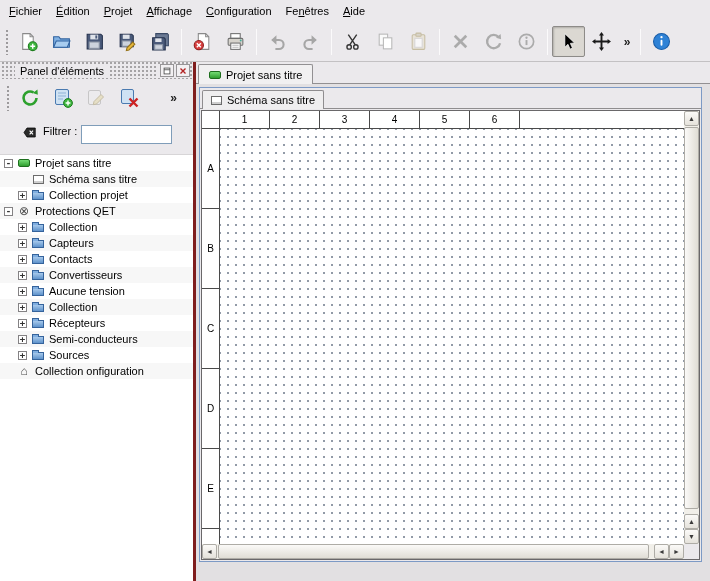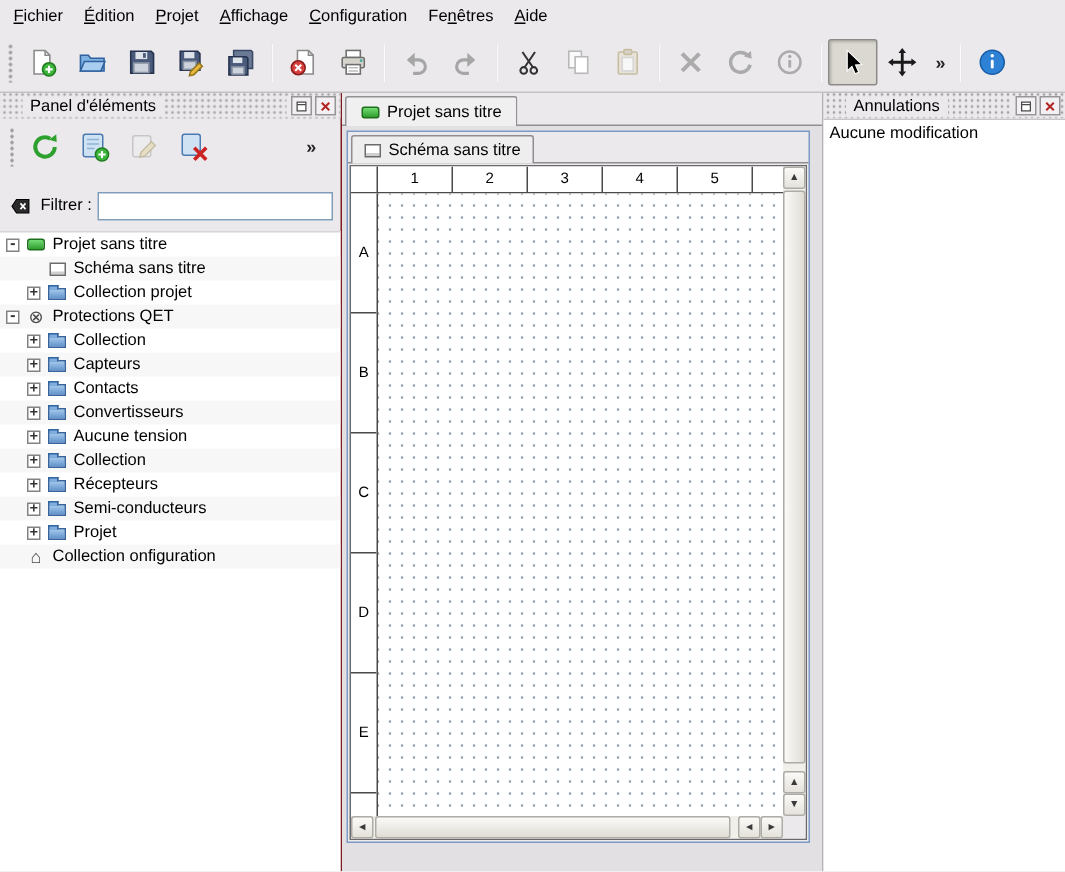--- a/index.html
+++ b/index.html
@@ -17,35 +17,35 @@
   .tool-btn{width:33px;height:31px;display:flex;align-items:center;justify-content:center;border:1px solid transparent;border-radius:2px;flex:0 0 auto}
   .tool-btn .icn{width:21px;height:21px;display:block}
   .tool-btn .icn svg{width:100%;height:100%;display:block}
   .tool-btn.pressed{border-color:#8d8b88;background:#dbd8d2;box-shadow:inset 1px 1px 2px rgba(0,0,0,.2)}
   .tool-btn.chev{width:18px;font-weight:bold;font-size:12px;color:#222}
   .tb-sep{width:1px;height:26px;background:#c0bec0;border-right:1px solid #fbfafb;margin:0 4px;flex:0 0 auto}
 
   
   .main{display:flex;height:519px}
   .dock{display:flex;flex-direction:column;background:var(--chrome,#ebe9ec)}
-  .dock.left{width:228px;border-right:1px solid #7f1d1d}
+  .dock.left{width:196px;border-right:3px solid #7f1d1d}
   .dock.right{width:162px;border-left:1px solid #b3b1b3}
 
   .dock-titlebar{height:17px;flex:0 0 17px;display:flex;align-items:center;padding:0 3px;background-color:var(--chrome,#ebe9ec);background-image:radial-gradient(#a5a3a5 0.9px,transparent 1.1px);background-size:4px 4px;background-position:1px 3px}
   .dock-title-label{background:var(--chrome,#ebe9ec);padding:0 5px;margin-left:12px;white-space:nowrap}
   .dock-buttons{margin-left:auto;display:flex;gap:2px;background:var(--chrome,#ebe9ec);padding-left:3px}
   .dock-btn{width:14px;height:13px;display:flex;align-items:center;justify-content:center;background:#f2f0f2;border:1px solid #979597}
   .dock-btn svg{width:10px;height:10px;display:block}
 
   
   .panel-toolbar{height:38px;flex:0 0 38px;display:flex;align-items:center;padding:2px 3px}
   .panel-toolbar .tool-btn{width:33px;height:32px}
   .panel-toolbar .tool-btn .icn{width:22px;height:22px}
   .panel-toolbar .chev{margin-left:auto}
-  .filter-row{height:24px;flex:0 0 24px;display:flex;align-items:center;gap:4px;padding:0 5px;margin-top:8px}
+  .filter-row{height:24px;flex:0 0 24px;display:flex;gap:4px;padding:0 21px;margin-top:8px}
   .filter-icon{width:18px;height:15px;flex:0 0 18px}
   .filter-icon svg{width:100%;height:100%;display:block}
   .filter-input{flex:1;min-width:0;height:19px;border:1px solid #7f9db9;background:#fff;font:11px "Liberation Sans",sans-serif;padding:1px 3px}
   .tree{flex:1;background:#fff;margin-top:5px;overflow:hidden;border-top:1px solid #d7d5d7}
   .tree-row{height:16px;display:flex;align-items:center;padding-left:4px;white-space:nowrap}
   .tree-row.alt{background:#f7f7f7}
   .tree-indent{width:14px;flex:0 0 14px}
   .expander{width:9px;height:9px;flex:0 0 9px;border:1px solid #848284;background:#fff;font:bold 9px/7px "DejaVu Sans Mono",monospace;text-align:center;margin-right:4px;color:#333}
   .expander.hidden{visibility:hidden}
   .tree-icon{width:14px;flex:0 0 14px;height:12px;display:flex;align-items:center;justify-content:center;margin-right:4px}
@@ -430,21 +430,21 @@
               <span class="ti-folder"></span>
             </span>
             <span class="tree-label">Semi-conducteurs</span>
           </div>
           <div class="tree-row">
             <span class="tree-indent"></span>
             <span class="expander">+</span>
             <span class="tree-icon">
               <span class="ti-folder"></span>
             </span>
-            <span class="tree-label">Projet</span>
+            <span class="tree-label">Sources</span>
           </div>
           <div class="tree-row alt">
             <span class="expander hidden"></span>
             <span class="tree-icon ti-char">⌂</span>
             <span class="tree-label">Collection onfiguration</span>
           </div>
         </div>
     </div>
 
     <div class="center">
@@ -492,36 +492,15 @@
               <div class="sb-h-thumb"></div>
               <div class="sb-btn sb-h-left2">◄</div>
               <div class="sb-btn sb-h-right">►</div>
             </div>
             <div class="scroll-corner"></div>
           </div>
         </div>
       </div>
     </div>
 
-    <div class="dock right">
-      <div class="dock-titlebar">
-        <span class="dock-title-label">Annulations</span>
-        <span class="dock-buttons">
-          <span class="dock-btn">
-              <svg viewBox="0 0 12 12">
-                <rect x="2.5" y="2.5" width="7" height="7" fill="#fff" stroke="#4a4a4a"></rect>
-                <path d="M2.5 4.5h7" stroke="#4a4a4a"></path>
-              </svg>
-            </span>
-          <span class="dock-btn">
-              <svg viewBox="0 0 12 12">
-                <path d="M3 3l6 6M9 3L3 9" stroke="#b22222" stroke-width="1.6"></path>
-              </svg>
-            </span>
-        </span>
-      </div>
-      <div class="undo-view">
-        <div class="undo-item">Aucune modification</div>
-      </div>
-    </div>
 
   </div>
 </div>
 
 </body></html>

